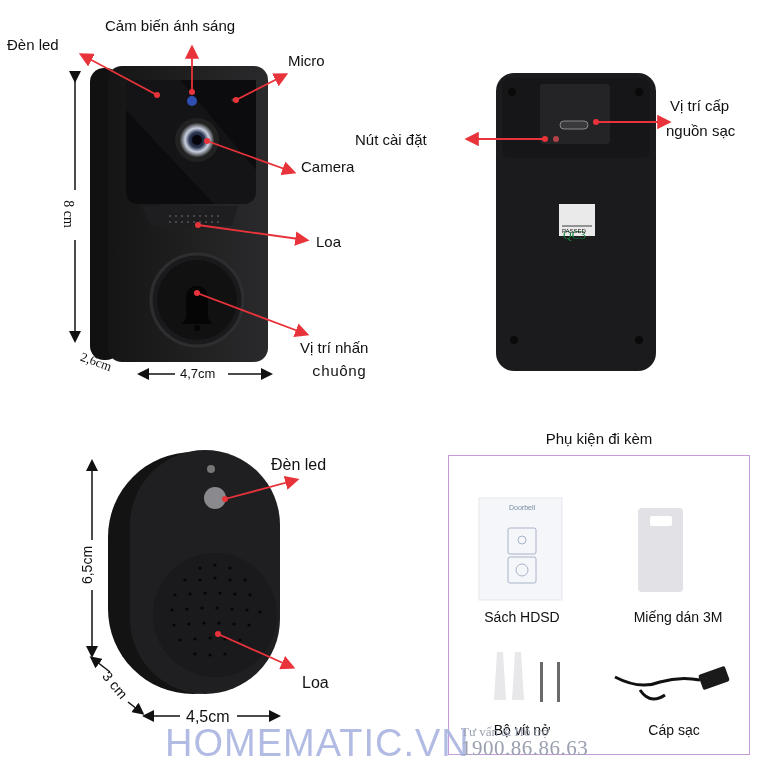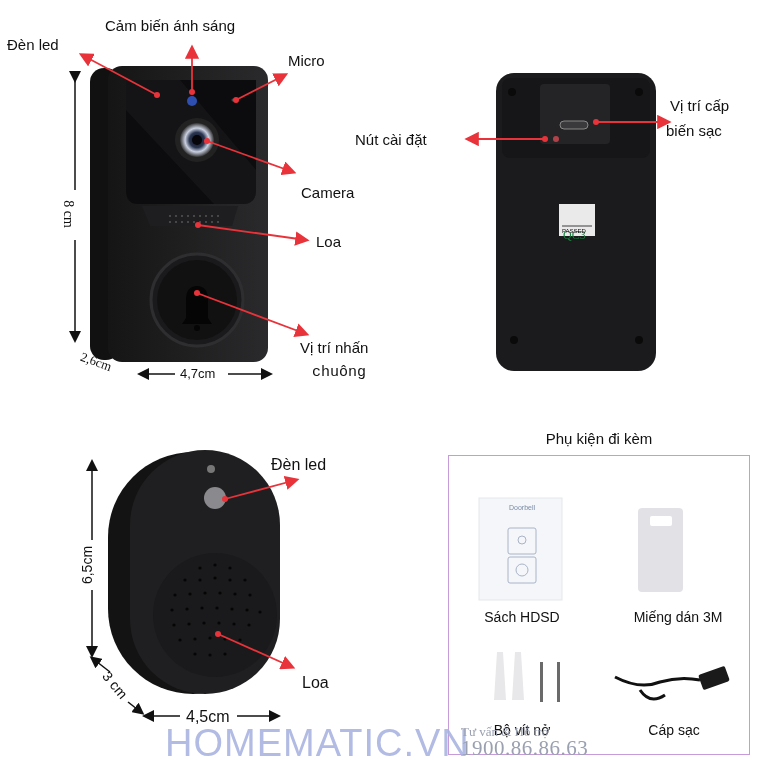--- a/index.html
+++ b/index.html
@@ -101,21 +101,21 @@
       <line x1="75" y1="80" x2="75" y2="190" marker-start="url(#blk)"></line>
       <line x1="75" y1="240" x2="75" y2="340" marker-end="url(#blk)"></line>
       <line x1="175" y1="374" x2="140" y2="374" marker-end="url(#blk)"></line>
       <line x1="228" y1="374" x2="270" y2="374" marker-end="url(#blk)"></line>
     </g>
   </svg>
 
   <span class="lbl" style="left:7px; top:36px;">Đèn led</span>
   <span class="lbl" style="left:105px; top:17px;">Cảm biến ánh sáng</span>
   <span class="lbl" style="left:288px; top:52px;">Micro</span>
-  <span class="lbl" style="left:301px; top:184px;">Camera</span>
+  <span class="lbl" style="left:301px; top:158px;">Camera</span>
   <span class="lbl" style="left:316px; top:233px;">Loa</span>
   <span class="lbl" style="left:300px; top:339px;">Vị trí nhấn</span>
   <span class="lbl" style="left:312px; top:364px;font-family:Liberation Mono, monospace;">chuông</span>
 
   <span class="dim" style="left:54px; top:206px; transform:rotate(90deg); font-family:'Liberation Serif', serif; font-size:14px;">8 cm</span>
   <span class="dim" style="left:80px; top:354px; transform:rotate(20deg); font-family:'Liberation Serif', serif;">2,6cm</span>
   <span class="dim" style="left:180px; top:366px;">4,7cm</span>
 </div>
 
 <div>
@@ -135,21 +135,21 @@
       <line x1="545" y1="139" x2="468" y2="139" marker-end="url(#arr)"></line>
       <line x1="596" y1="122" x2="668" y2="122" marker-end="url(#arr)"></line>
     </g>
     <circle cx="545" cy="139" r="3" fill="#e8333a"></circle>
     <circle cx="596" cy="122" r="3" fill="#e8333a"></circle>
   </svg>
   <span class="abs" style="left:563px; top:208px; font-size:12px; font-family:'Liberation Serif', serif; color:#15803d;margin-top:20px;">QC3</span>
   <span class="abs" style="left:562px; top:228px; font-size:6px; color:#111;">PASSED</span>
   <span class="lbl" style="left:355px; top:131px;">Nút cài đặt</span>
   <span class="lbl" style="left:670px; top:97px;">Vị trí cấp</span>
-  <span class="lbl" style="left:666px; top:122px;">biến sạc</span>
+  <span class="lbl" style="left:666px; top:122px;">nguồn sạc</span>
 </div>
 
 <div>
   <svg width="760" height="760">
     <rect x="108" y="452" width="170" height="242" rx="85" fill="#131313"></rect>
     <rect x="130" y="450" width="150" height="244" rx="75" fill="#1f1f21"></rect>
     <circle cx="211" cy="469" r="4" fill="#777"></circle>
     <circle cx="215" cy="498" r="11" fill="#8a8a8e"></circle>
     <circle cx="215" cy="615" r="62" fill="#1a1a1c"></circle>
     <g fill="#050505">

